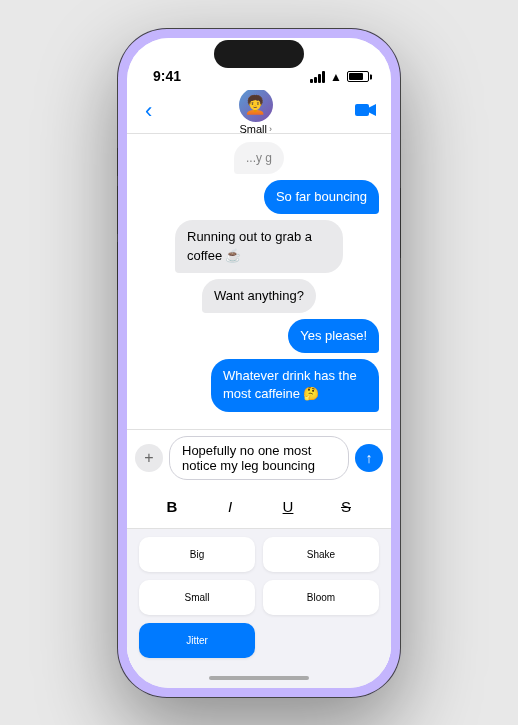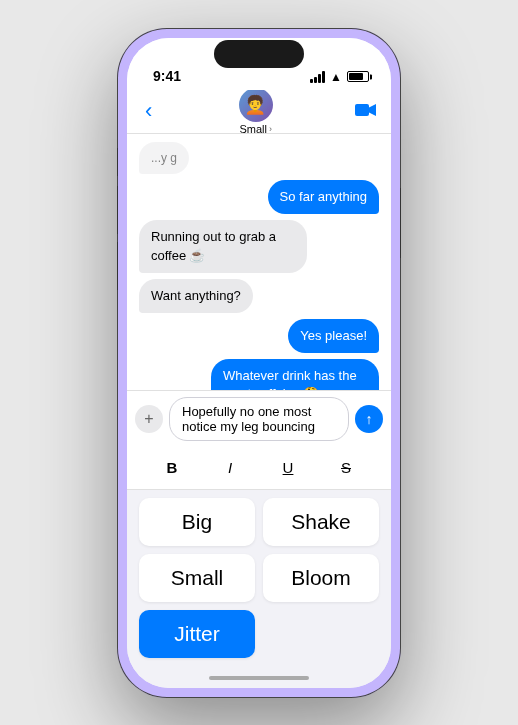--- a/index.html
+++ b/index.html
@@ -185,21 +185,21 @@
     }
 
     .msg-row {
       display: flex;
       align-items: flex-end;
     }
     .msg-row.outgoing {
       justify-content: flex-end;
     }
     .msg-row.incoming {
-      justify-content: flex-start;
+      justify-content: center;
     }
 
     .bubble {
       max-width: 70%;
       padding: 8px 12px;
       border-radius: 18px;
       font-size: 13px;
       line-height: 1.4;
     }
 
@@ -303,21 +303,21 @@
       gap: 8px;
       padding: 8px 12px 10px;
       background: #f2f2f7;
     }
 
     .effect-btn {
       background: white;
       border: none;
       border-radius: 10px;
       padding: 12px 10px;
-      font-size: 21px;
+      font-size: 10px;
       font-weight: 400;
       color: #000;
       text-align: center;
       cursor: pointer;
       box-shadow: 0 1px 3px rgba(0,0,0,0.08);
     }
 
     .effect-btn.active {
       background: #007aff;
       color: white;
@@ -423,21 +423,21 @@
       </span>
     </div>
 
     <div class="chat-area">
 
       <div class="msg-row incoming">
         <div class="bubble incoming" style="opacity:0.5; font-size:12px;">...y g</div>
       </div>
 
       <div class="msg-row outgoing">
-        <div class="bubble outgoing">So far anything</div>
+        <div class="bubble outgoing">So far bouncing</div>
       </div>
 
       <div class="msg-row incoming">
         <div class="bubble incoming">Running out to grab a coffee ☕</div>
       </div>
 
       <div class="msg-row incoming">
         <div class="bubble incoming">Want anything?</div>
       </div>
 

